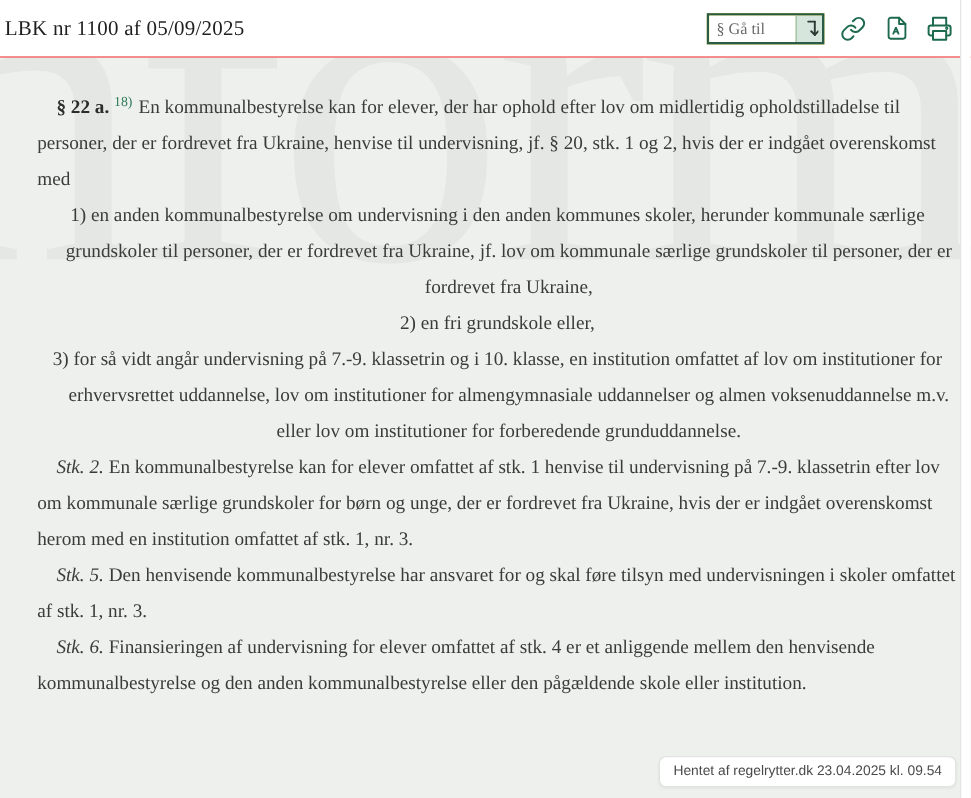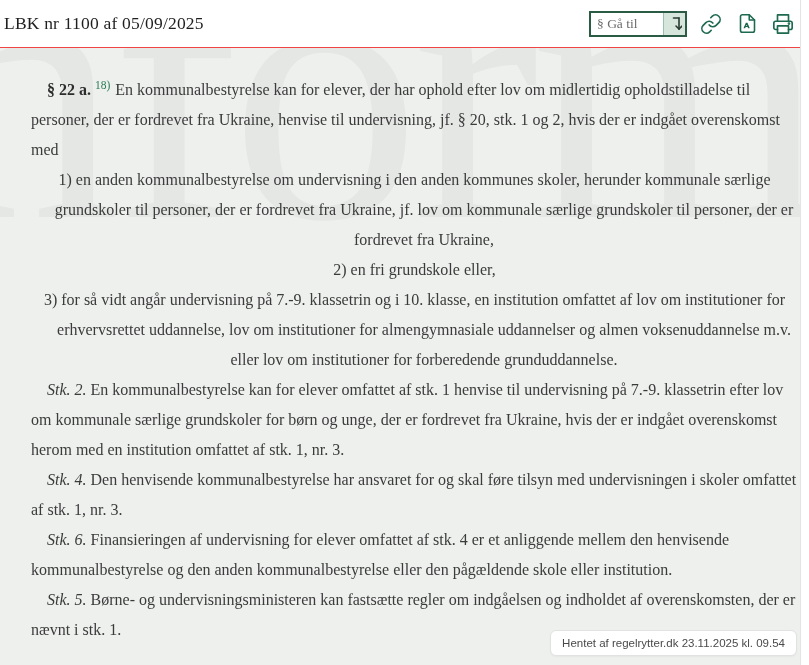--- a/index.html
+++ b/index.html
@@ -144,27 +144,24 @@
         <span class="item-num">2)</span><span>en fri grundskole eller,</span>
       </p>
       <p class="list-item">
         <span class="item-num">3)</span><span>for så vidt angår undervisning på 7.-9. klassetrin og i 10. klasse, en institution omfattet af lov om institutioner for erhvervsrettet uddannelse, lov om institutioner for almengymnasiale uddannelser og almen voksenuddannelse m.v. eller lov om institutioner for forberedende grunduddannelse.</span>
       </p>
     </div>
     <p class="para">
       <span class="stk-label">Stk. 2.</span><span>En kommunalbestyrelse kan for elever omfattet af stk. 1 henvise til undervisning på 7.-9. klassetrin efter lov om kommunale særlige grundskoler for børn og unge, der er fordrevet fra Ukraine, hvis der er indgået overenskomst herom med en institution omfattet af stk. 1, nr. 3.</span>
     </p>
     <p class="para">
-      <span class="stk-label">Stk. 4.</span><span>Den henvisende kommunalbestyrelse har ansvaret for og skal føre tilsyn med undervisningen i skoler omfattet af stk. 1, nr. 3.</span>
+      <span class="stk-label">Stk. 5.</span><span>Den henvisende kommunalbestyrelse har ansvaret for og skal føre tilsyn med undervisningen i skoler omfattet af stk. 1, nr. 3.</span>
     </p>
     <p class="para">
       <span class="stk-label">Stk. 6.</span><span>Finansieringen af undervisning for elever omfattet af stk. 4 er et anliggende mellem den henvisende kommunalbestyrelse og den anden kommunalbestyrelse eller den pågældende skole eller institution.</span>
     </p>
-    <p class="para">
-      <span class="stk-label">Stk. 5.</span><span>Børne- og undervisningsministeren kan fastsætte regler om indgåelsen og indholdet af overenskomsten, der er nævnt i stk. 1.</span>
-    </p>
   </div>
 
-  <div class="stamp">Hentet af regelrytter.dk 23.11.2025 kl. 09.54</div>
+  <div class="stamp">Hentet af regelrytter.dk 23.04.2025 kl. 09.54</div>
 
   <div class="scrollbar-track"></div>
 
 </div>
 
 </body></html>

